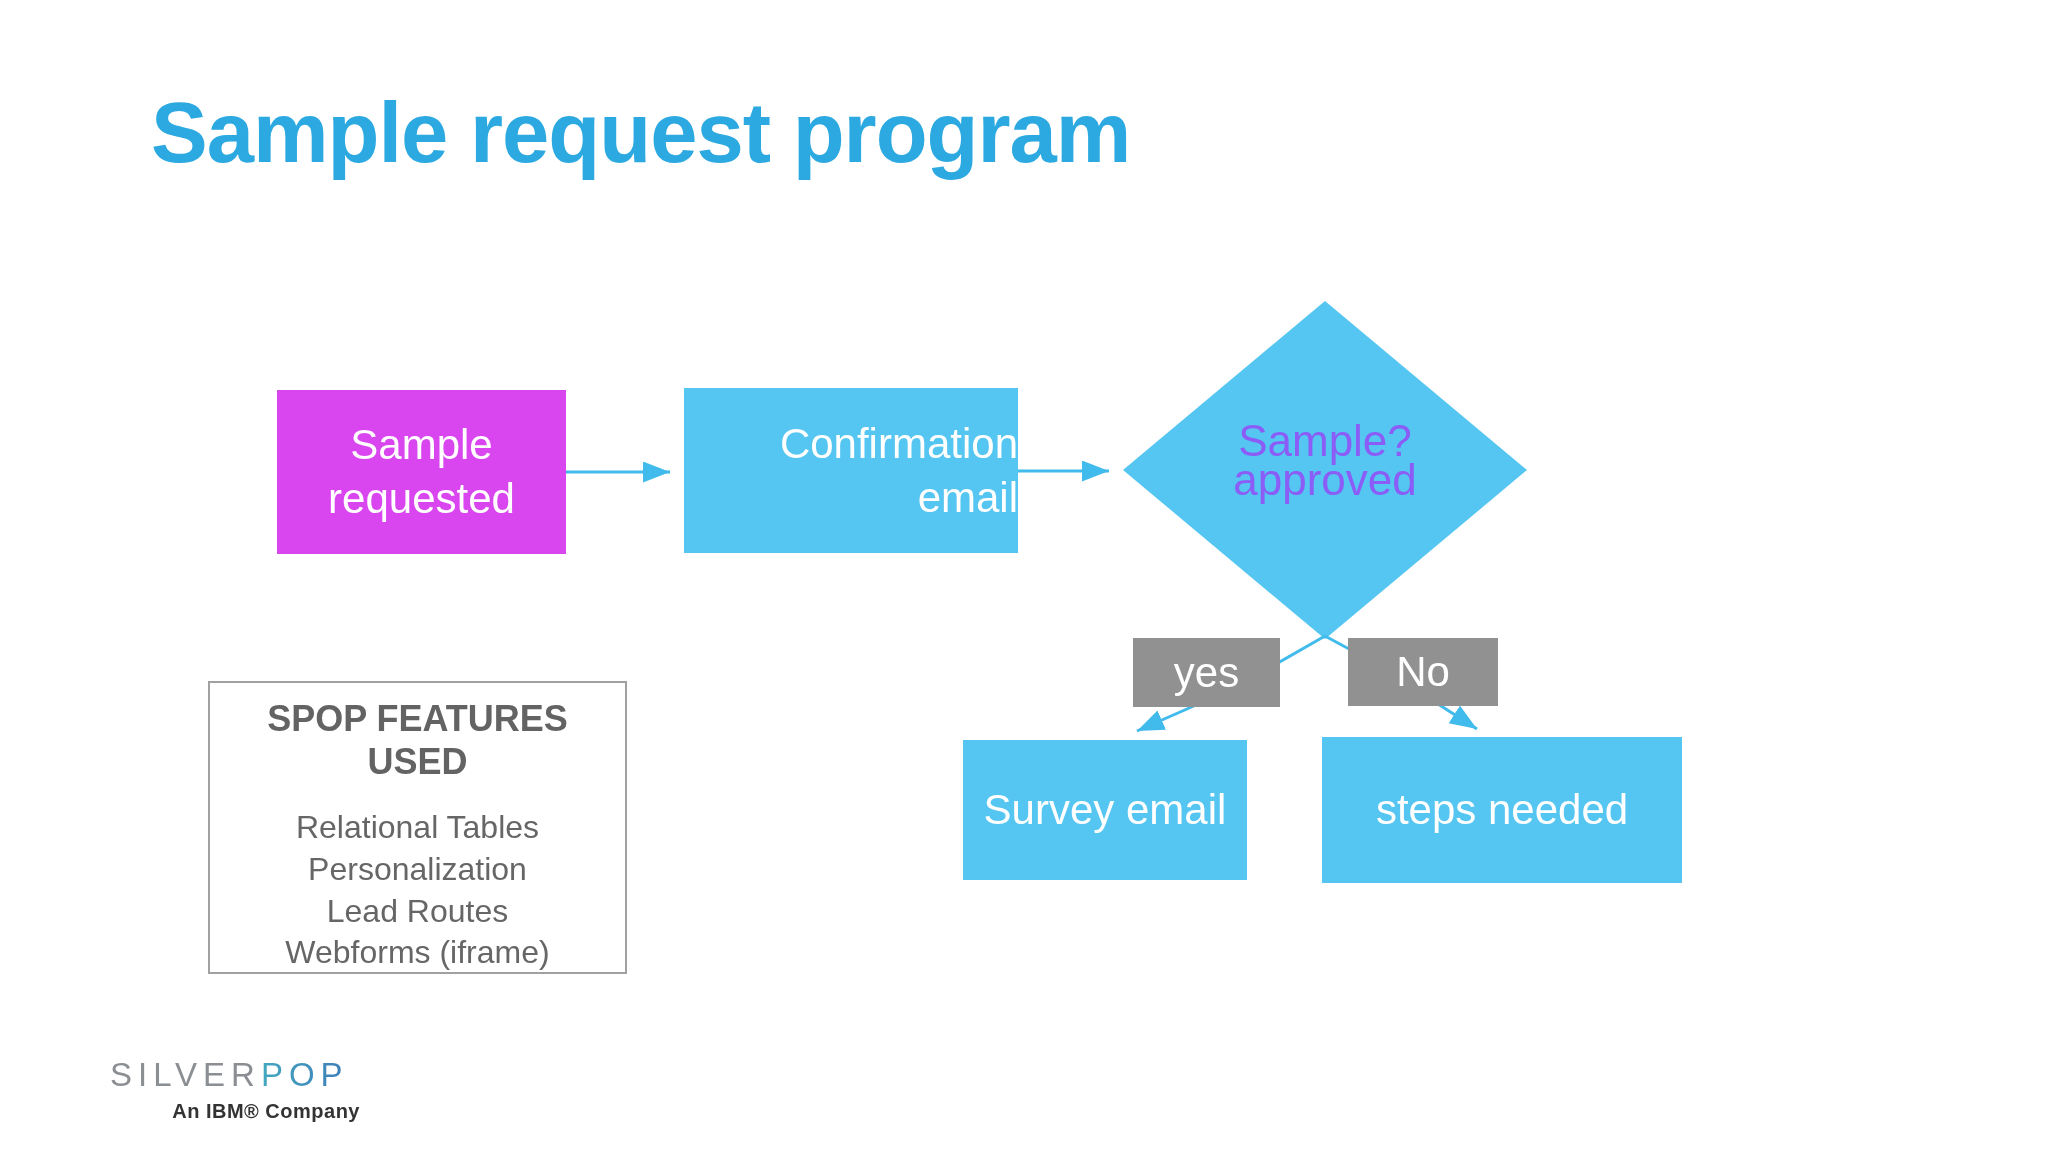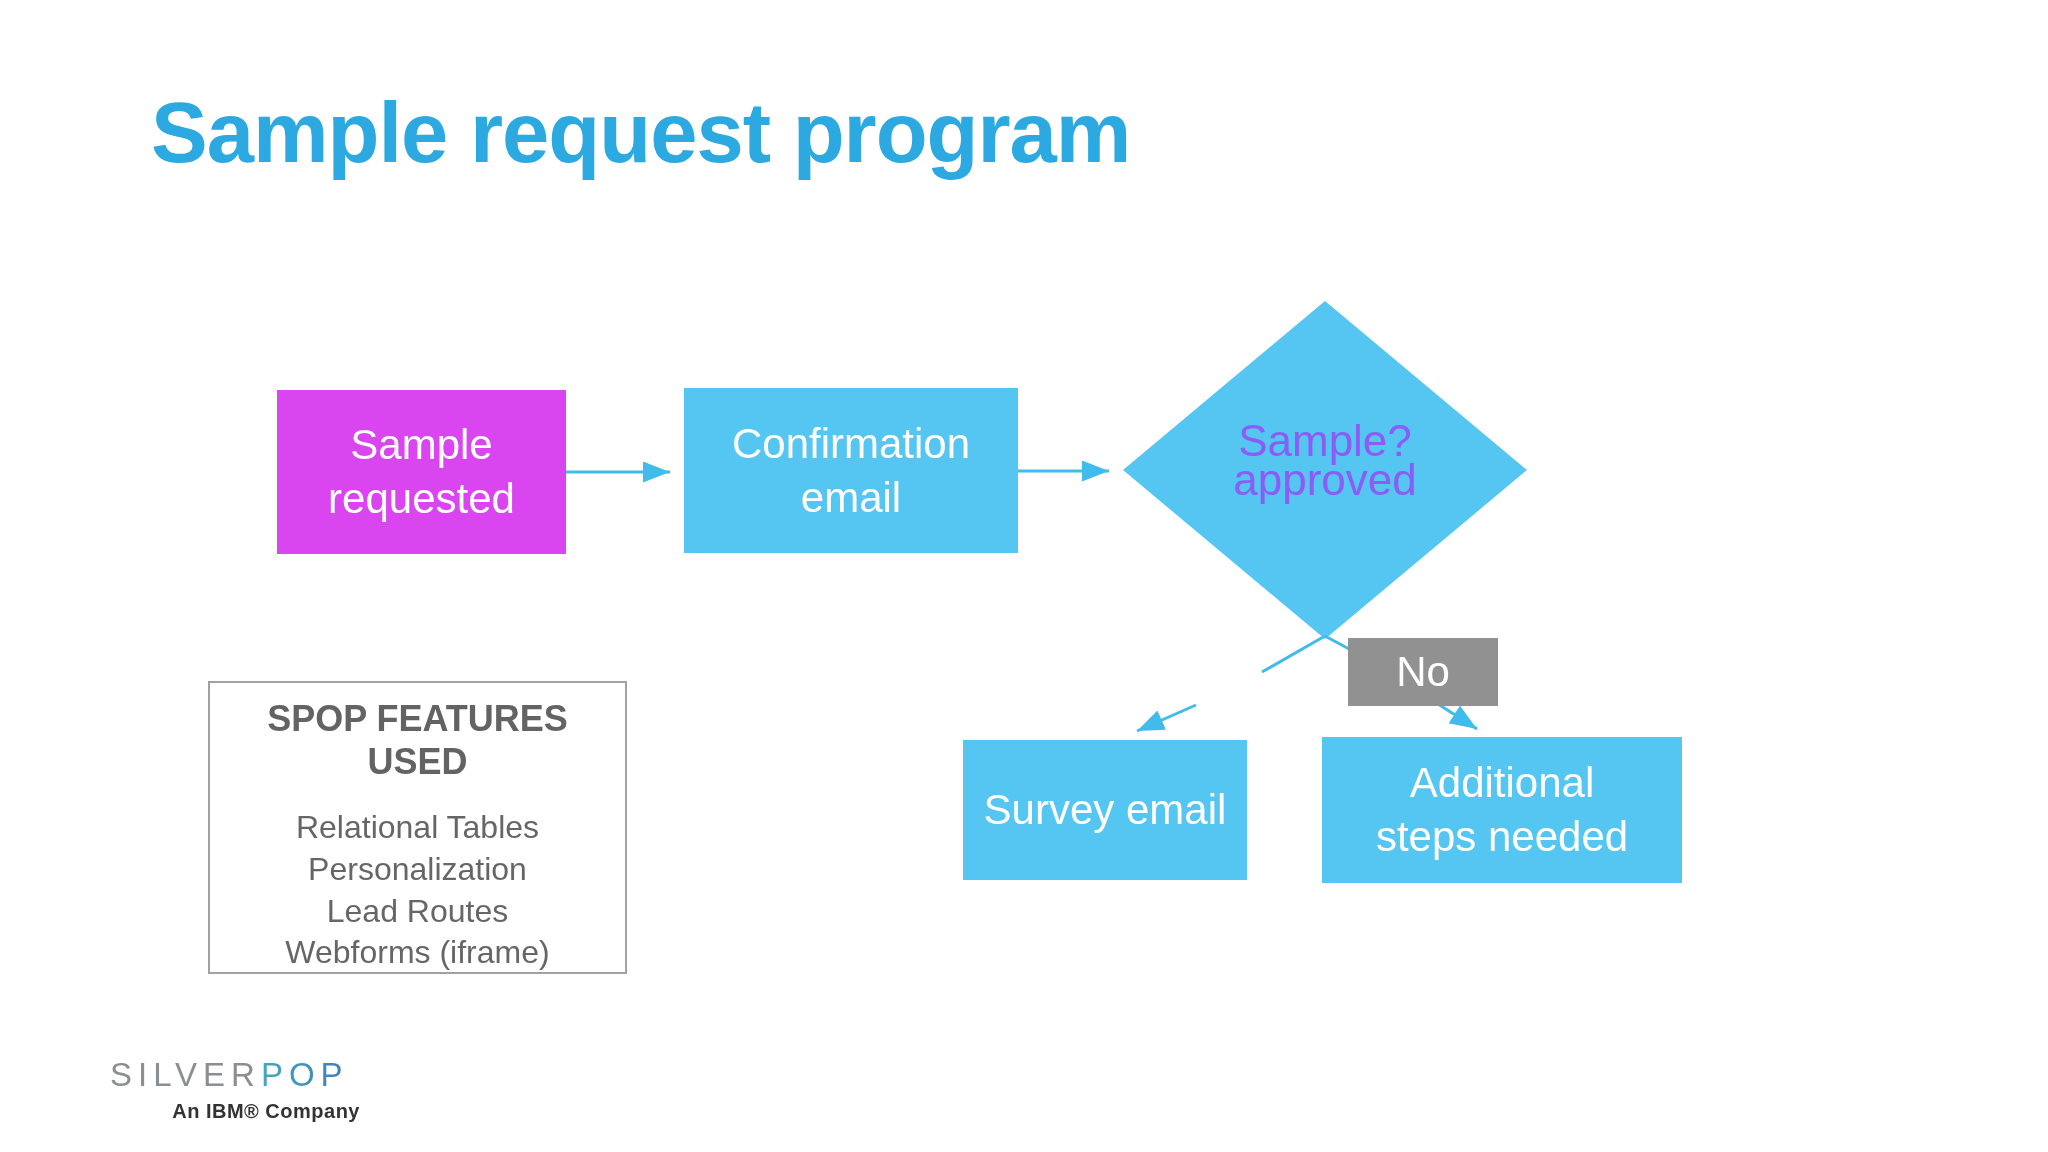--- a/index.html
+++ b/index.html
@@ -13,21 +13,21 @@
     left:151px;top:90px;font-size:85px;font-weight:700;letter-spacing:-1px;
     color:#2BA9E0;white-space:nowrap;line-height:1;
   }
   
   .node{
     display:flex;flex-direction:column;align-items:center;justify-content:center;
     color:#ffffff;text-align:center;z-index:2;
   }
   .node span{display:block;line-height:1.28;}
   #node-start{left:277px;top:390px;width:289px;height:164px;background:#d946ef;font-size:42px;}
-  #node-confirm{left:684px;top:388px;width:334px;height:165px;background:#55C6F1;font-size:42px;}
+  #node-confirm{left:684px;top:388px;width:334px;height:165px;background:#55C6F1;font-size:42px;align-items:flex-end;}
   #node-survey{left:963px;top:740px;width:284px;height:140px;background:#55C6F1;font-size:42px;}
   #node-additional{left:1322px;top:737px;width:360px;height:146px;background:#55C6F1;font-size:42px;}
   #label-yes{left:1133px;top:638px;width:147px;height:69px;background:#919191;font-size:42px;}
   #label-no{left:1348px;top:638px;width:150px;height:68px;background:#919191;font-size:42px;}
   #diamond-label{
     left:1123px;top:422px;width:404px;z-index:2;color:#8b5cf6;text-align:center;
     font-size:44px;line-height:0.88;
   }
   #diamond-label span{display:block;}
   
@@ -86,31 +86,33 @@
   <div id="node-confirm" class="abs node">
     <span>Confirmation</span>
     <span>email</span>
   </div>
 
   <div id="diamond-label" class="abs">
     <span>Sample?</span>
     <span>approved</span>
   </div>
 
+  <div id="label-yes" class="abs node">
+    <span>yes</span>
+  </div>
 
   <div id="label-no" class="abs node">
     <span>No</span>
   </div>
 
   <div id="node-survey" class="abs node">
     <span>Survey email</span>
   </div>
 
   <div id="node-additional" class="abs node">
-    <span>Additional</span>
     <span>steps needed</span>
   </div>
 
   <div id="features-box" class="abs">
     <div id="features-heading">SPOP FEATURES USED</div>
     <div id="features-list">
       <div>Relational Tables</div>
       <div>Personalization</div>
       <div>Lead Routes</div>
       <div>Webforms (iframe)</div>

